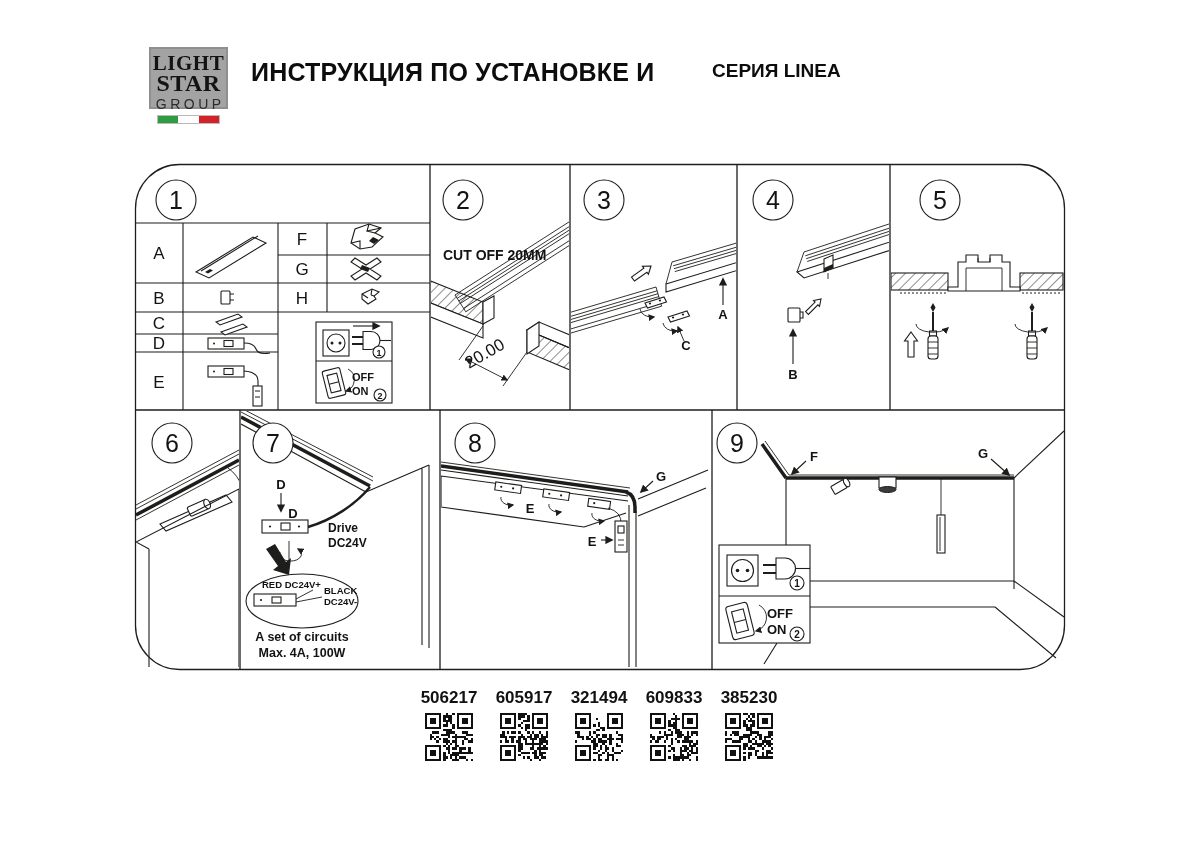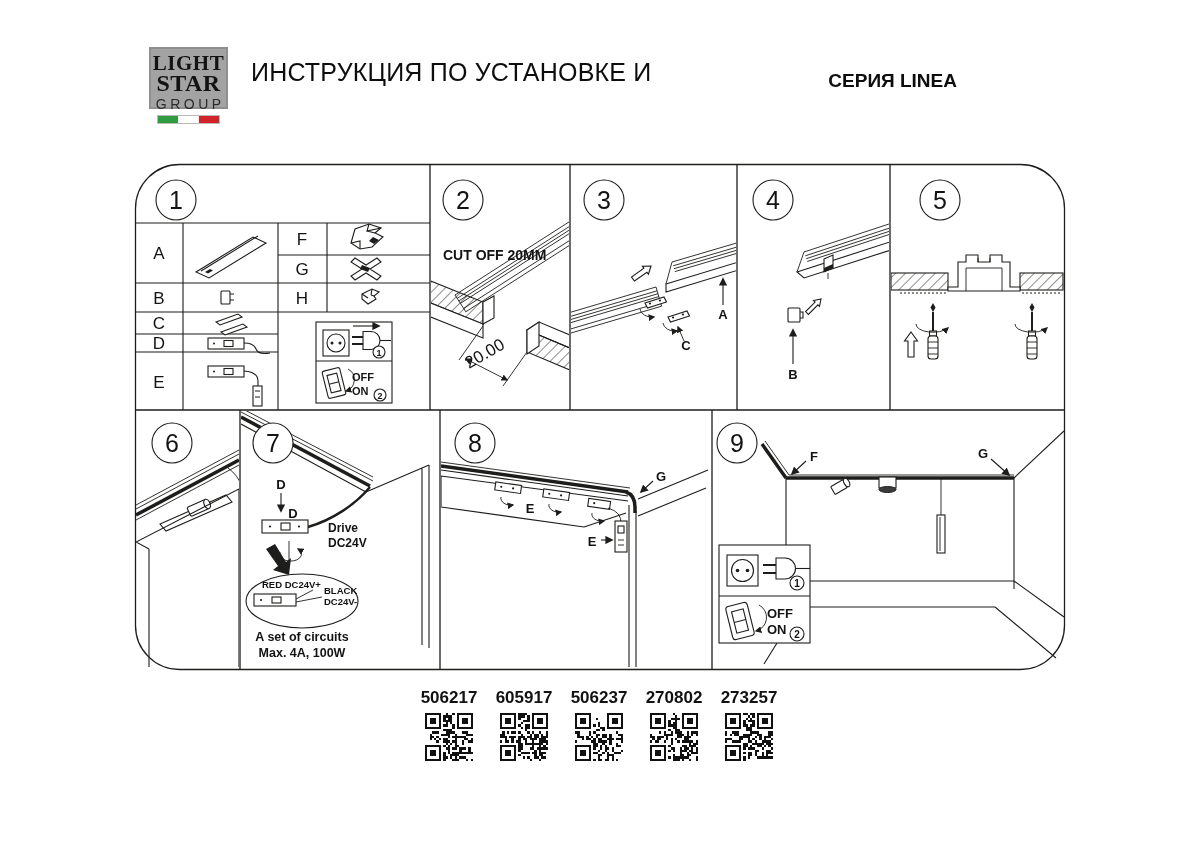--- a/index.html
+++ b/index.html
@@ -10,23 +10,23 @@
         box-sizing:border-box;text-align:center;font-family:"Liberation Serif",serif;background:#a3a3a3;margin-left:16px;}
   .logo-light{font-size:21px;font-weight:bold;line-height:20px;margin-top:4px;letter-spacing:.5px;}
   .logo-star{font-size:24px;font-weight:bold;line-height:21px;letter-spacing:.5px;}
   .logo-group{font-family:"Liberation Sans",sans-serif;font-size:14px;letter-spacing:3.5px;
               text-indent:3.5px;margin-top:2px;color:#2b2b2b;}
   .logo-flag{display:flex;height:7px;margin:3px 6px 0 6px;border:1px solid #bbb;}
   .logo-flag span{flex:1;}
   .fg-green{background:#2f9c41;}
   .fg-white{background:#ffffff;}
   .fg-red{background:#d2232a;}
-  .title{position:absolute;left:251px;top:56px;font-size:25px;line-height:33px;font-weight:normal;
+  .title{position:absolute;left:251px;top:56px;font-size:25px;line-height:33px;font-weight:bold;
          letter-spacing:.2px;color:#0d0d0d;}
-  .series{position:absolute;left:712px;top:60px;width:245px;text-align:right;color:#0d0d0d;margin-top:10px;}
+  .series{position:absolute;left:712px;top:60px;width:245px;text-align:left;color:#0d0d0d;}
   .series-name{font-size:19px;font-weight:bold;}
   .series-articles{font-size:21px;font-weight:bold;margin-top:11px;}
   
   svg.diagram{position:absolute;left:0;top:0;}
   .ln{stroke:#1d1d1b;stroke-width:1.3;fill:none;}
   .ln2{stroke:#1d1d1b;stroke-width:1.1;fill:none;}
   .thn{stroke:#1d1d1b;stroke-width:.9;fill:none;}
   .thk{stroke:#1d1d1b;stroke-width:3.5;fill:none;}
   .fw{fill:#ffffff;stroke:#1d1d1b;stroke-width:1.1;}
   .fh{fill:url(#hatch);stroke:#1d1d1b;stroke-width:1.1;}
@@ -484,51 +484,51 @@
           <rect x="2" y="2" width="3" height="3" fill="#111"></rect>
           <rect x="14" y="0" width="7" height="7" fill="#111"></rect>
           <rect x="15" y="1" width="5" height="5" fill="#fff"></rect>
           <rect x="16" y="2" width="3" height="3" fill="#111"></rect>
           <rect x="0" y="14" width="7" height="7" fill="#111"></rect>
           <rect x="1" y="15" width="5" height="5" fill="#fff"></rect>
           <rect x="2" y="16" width="3" height="3" fill="#111"></rect>
         </svg>
       </div>
       <div class="qr-item">
-        <div class="qr-label">506237</div>
+        <div class="qr-label">321494</div>
         <svg width="48" height="48" viewBox="0 0 21 21" shape-rendering="crispEdges">
           <path d="M9,2h1v1h-1zM10,4h1v1h-1zM8,5h1v1h-1zM10,5h1v1h-1zM11,6h1v1h-1zM12,6h1v1h-1zM9,7h1v1h-1zM10,7h1v1h-1zM12,7h1v1h-1zM0,8h1v1h-1zM1,8h1v1h-1zM6,8h1v1h-1zM8,8h1v1h-1zM18,8h1v1h-1zM1,9h1v1h-1zM6,9h1v1h-1zM9,9h1v1h-1zM10,9h1v1h-1zM12,9h1v1h-1zM13,9h1v1h-1zM15,9h1v1h-1zM19,9h1v1h-1zM20,9h1v1h-1zM1,10h1v1h-1zM2,10h1v1h-1zM3,10h1v1h-1zM5,10h1v1h-1zM7,10h1v1h-1zM9,10h1v1h-1zM12,10h1v1h-1zM13,10h1v1h-1zM15,10h1v1h-1zM20,10h1v1h-1zM3,11h1v1h-1zM5,11h1v1h-1zM6,11h1v1h-1zM8,11h1v1h-1zM10,11h1v1h-1zM11,11h1v1h-1zM14,11h1v1h-1zM15,11h1v1h-1zM16,11h1v1h-1zM18,11h1v1h-1zM19,11h1v1h-1zM20,11h1v1h-1zM0,12h1v1h-1zM7,12h1v1h-1zM8,12h1v1h-1zM10,12h1v1h-1zM11,12h1v1h-1zM12,12h1v1h-1zM13,12h1v1h-1zM15,12h1v1h-1zM20,12h1v1h-1zM8,13h1v1h-1zM9,13h1v1h-1zM12,13h1v1h-1zM15,13h1v1h-1zM18,13h1v1h-1zM8,14h1v1h-1zM9,14h1v1h-1zM11,14h1v1h-1zM13,14h1v1h-1zM18,14h1v1h-1zM19,14h1v1h-1zM8,15h1v1h-1zM11,15h1v1h-1zM13,15h1v1h-1zM14,15h1v1h-1zM16,15h1v1h-1zM10,16h1v1h-1zM13,16h1v1h-1zM16,16h1v1h-1zM20,16h1v1h-1zM8,17h1v1h-1zM9,17h1v1h-1zM12,17h1v1h-1zM14,17h1v1h-1zM17,17h1v1h-1zM18,17h1v1h-1zM19,17h1v1h-1zM10,18h1v1h-1zM11,18h1v1h-1zM14,18h1v1h-1zM15,18h1v1h-1zM16,18h1v1h-1zM10,19h1v1h-1zM14,19h1v1h-1zM16,19h1v1h-1zM8,20h1v1h-1zM10,20h1v1h-1zM11,20h1v1h-1zM13,20h1v1h-1zM14,20h1v1h-1zM16,20h1v1h-1zM18,20h1v1h-1z" fill="#111"></path>
           <rect x="0" y="0" width="7" height="7" fill="#111"></rect>
           <rect x="1" y="1" width="5" height="5" fill="#fff"></rect>
           <rect x="2" y="2" width="3" height="3" fill="#111"></rect>
           <rect x="14" y="0" width="7" height="7" fill="#111"></rect>
           <rect x="15" y="1" width="5" height="5" fill="#fff"></rect>
           <rect x="16" y="2" width="3" height="3" fill="#111"></rect>
           <rect x="0" y="14" width="7" height="7" fill="#111"></rect>
           <rect x="1" y="15" width="5" height="5" fill="#fff"></rect>
           <rect x="2" y="16" width="3" height="3" fill="#111"></rect>
         </svg>
       </div>
       <div class="qr-item">
-        <div class="qr-label">270802</div>
+        <div class="qr-label">609833</div>
         <svg width="48" height="48" viewBox="0 0 21 21" shape-rendering="crispEdges">
           <path d="M10,0h1v1h-1zM11,1h1v1h-1zM9,2h1v1h-1zM10,2h1v1h-1zM11,2h1v1h-1zM12,2h1v1h-1zM8,3h1v1h-1zM11,3h1v1h-1zM8,4h1v1h-1zM10,4h1v1h-1zM11,4h1v1h-1zM8,5h1v1h-1zM9,5h1v1h-1zM10,5h1v1h-1zM11,5h1v1h-1zM10,6h1v1h-1zM11,6h1v1h-1zM8,7h1v1h-1zM11,7h1v1h-1zM12,7h1v1h-1zM4,8h1v1h-1zM6,8h1v1h-1zM9,8h1v1h-1zM11,8h1v1h-1zM12,8h1v1h-1zM13,8h1v1h-1zM16,8h1v1h-1zM18,8h1v1h-1zM19,8h1v1h-1zM20,8h1v1h-1zM0,9h1v1h-1zM6,9h1v1h-1zM7,9h1v1h-1zM8,9h1v1h-1zM9,9h1v1h-1zM12,9h1v1h-1zM13,9h1v1h-1zM14,9h1v1h-1zM16,9h1v1h-1zM18,9h1v1h-1zM20,9h1v1h-1zM0,10h1v1h-1zM1,10h1v1h-1zM3,10h1v1h-1zM4,10h1v1h-1zM5,10h1v1h-1zM7,10h1v1h-1zM12,10h1v1h-1zM13,10h1v1h-1zM15,10h1v1h-1zM16,10h1v1h-1zM17,10h1v1h-1zM1,11h1v1h-1zM3,11h1v1h-1zM4,11h1v1h-1zM7,11h1v1h-1zM9,11h1v1h-1zM11,11h1v1h-1zM15,11h1v1h-1zM16,11h1v1h-1zM0,12h1v1h-1zM2,12h1v1h-1zM3,12h1v1h-1zM6,12h1v1h-1zM9,12h1v1h-1zM12,12h1v1h-1zM14,12h1v1h-1zM15,12h1v1h-1zM16,12h1v1h-1zM17,12h1v1h-1zM18,12h1v1h-1zM20,12h1v1h-1zM9,13h1v1h-1zM17,13h1v1h-1zM19,13h1v1h-1zM20,13h1v1h-1zM8,14h1v1h-1zM14,14h1v1h-1zM15,14h1v1h-1zM17,14h1v1h-1zM18,14h1v1h-1zM19,14h1v1h-1zM9,15h1v1h-1zM10,15h1v1h-1zM13,15h1v1h-1zM15,15h1v1h-1zM16,15h1v1h-1zM18,15h1v1h-1zM20,15h1v1h-1zM8,16h1v1h-1zM10,16h1v1h-1zM13,16h1v1h-1zM14,16h1v1h-1zM15,16h1v1h-1zM17,16h1v1h-1zM18,16h1v1h-1zM20,16h1v1h-1zM13,17h1v1h-1zM16,17h1v1h-1zM18,17h1v1h-1zM19,17h1v1h-1zM20,17h1v1h-1zM10,18h1v1h-1zM13,18h1v1h-1zM14,18h1v1h-1zM16,18h1v1h-1zM17,18h1v1h-1zM8,19h1v1h-1zM10,19h1v1h-1zM11,19h1v1h-1zM12,19h1v1h-1zM13,19h1v1h-1zM14,19h1v1h-1zM15,19h1v1h-1zM16,19h1v1h-1zM20,19h1v1h-1zM10,20h1v1h-1zM11,20h1v1h-1zM12,20h1v1h-1zM14,20h1v1h-1zM17,20h1v1h-1zM20,20h1v1h-1z" fill="#111"></path>
           <rect x="0" y="0" width="7" height="7" fill="#111"></rect>
           <rect x="1" y="1" width="5" height="5" fill="#fff"></rect>
           <rect x="2" y="2" width="3" height="3" fill="#111"></rect>
           <rect x="14" y="0" width="7" height="7" fill="#111"></rect>
           <rect x="15" y="1" width="5" height="5" fill="#fff"></rect>
           <rect x="16" y="2" width="3" height="3" fill="#111"></rect>
           <rect x="0" y="14" width="7" height="7" fill="#111"></rect>
           <rect x="1" y="15" width="5" height="5" fill="#fff"></rect>
           <rect x="2" y="16" width="3" height="3" fill="#111"></rect>
         </svg>
       </div>
       <div class="qr-item">
-        <div class="qr-label">273257</div>
+        <div class="qr-label">385230</div>
         <svg width="48" height="48" viewBox="0 0 21 21" shape-rendering="crispEdges">
           <path d="M8,0h1v1h-1zM9,0h1v1h-1zM11,0h1v1h-1zM12,0h1v1h-1zM10,1h1v1h-1zM12,1h1v1h-1zM9,2h1v1h-1zM11,2h1v1h-1zM8,3h1v1h-1zM10,3h1v1h-1zM11,3h1v1h-1zM12,3h1v1h-1zM8,4h1v1h-1zM12,4h1v1h-1zM8,5h1v1h-1zM9,5h1v1h-1zM11,5h1v1h-1zM12,5h1v1h-1zM9,6h1v1h-1zM10,6h1v1h-1zM11,6h1v1h-1zM9,7h1v1h-1zM10,7h1v1h-1zM11,7h1v1h-1zM0,8h1v1h-1zM3,8h1v1h-1zM4,8h1v1h-1zM5,8h1v1h-1zM11,8h1v1h-1zM12,8h1v1h-1zM13,8h1v1h-1zM14,8h1v1h-1zM19,8h1v1h-1zM20,8h1v1h-1zM0,9h1v1h-1zM2,9h1v1h-1zM4,9h1v1h-1zM5,9h1v1h-1zM8,9h1v1h-1zM9,9h1v1h-1zM10,9h1v1h-1zM11,9h1v1h-1zM14,9h1v1h-1zM15,9h1v1h-1zM19,9h1v1h-1zM20,9h1v1h-1zM6,10h1v1h-1zM7,10h1v1h-1zM8,10h1v1h-1zM9,10h1v1h-1zM10,10h1v1h-1zM13,10h1v1h-1zM15,10h1v1h-1zM17,10h1v1h-1zM18,10h1v1h-1zM19,10h1v1h-1zM0,11h1v1h-1zM1,11h1v1h-1zM2,11h1v1h-1zM6,11h1v1h-1zM7,11h1v1h-1zM10,11h1v1h-1zM12,11h1v1h-1zM15,11h1v1h-1zM17,11h1v1h-1zM20,11h1v1h-1zM0,12h1v1h-1zM3,12h1v1h-1zM4,12h1v1h-1zM5,12h1v1h-1zM6,12h1v1h-1zM10,12h1v1h-1zM11,12h1v1h-1zM13,12h1v1h-1zM16,12h1v1h-1zM17,12h1v1h-1zM18,12h1v1h-1zM19,12h1v1h-1zM8,13h1v1h-1zM9,13h1v1h-1zM12,13h1v1h-1zM13,13h1v1h-1zM14,13h1v1h-1zM15,13h1v1h-1zM16,13h1v1h-1zM18,13h1v1h-1zM19,13h1v1h-1zM20,13h1v1h-1zM8,14h1v1h-1zM9,14h1v1h-1zM11,14h1v1h-1zM14,14h1v1h-1zM15,14h1v1h-1zM17,14h1v1h-1zM19,14h1v1h-1zM8,15h1v1h-1zM10,15h1v1h-1zM11,15h1v1h-1zM12,15h1v1h-1zM16,15h1v1h-1zM20,15h1v1h-1zM13,16h1v1h-1zM14,16h1v1h-1zM18,16h1v1h-1zM19,16h1v1h-1zM8,17h1v1h-1zM10,17h1v1h-1zM11,17h1v1h-1zM13,17h1v1h-1zM16,17h1v1h-1zM18,17h1v1h-1zM19,17h1v1h-1zM20,17h1v1h-1zM10,18h1v1h-1zM11,18h1v1h-1zM13,18h1v1h-1zM16,18h1v1h-1zM18,18h1v1h-1zM8,19h1v1h-1zM10,19h1v1h-1zM14,19h1v1h-1zM15,19h1v1h-1zM16,19h1v1h-1zM17,19h1v1h-1zM18,19h1v1h-1zM19,19h1v1h-1zM20,19h1v1h-1zM8,20h1v1h-1z" fill="#111"></path>
           <rect x="0" y="0" width="7" height="7" fill="#111"></rect>
           <rect x="1" y="1" width="5" height="5" fill="#fff"></rect>
           <rect x="2" y="2" width="3" height="3" fill="#111"></rect>
           <rect x="14" y="0" width="7" height="7" fill="#111"></rect>
           <rect x="15" y="1" width="5" height="5" fill="#fff"></rect>
           <rect x="16" y="2" width="3" height="3" fill="#111"></rect>
           <rect x="0" y="14" width="7" height="7" fill="#111"></rect>
           <rect x="1" y="15" width="5" height="5" fill="#fff"></rect>

